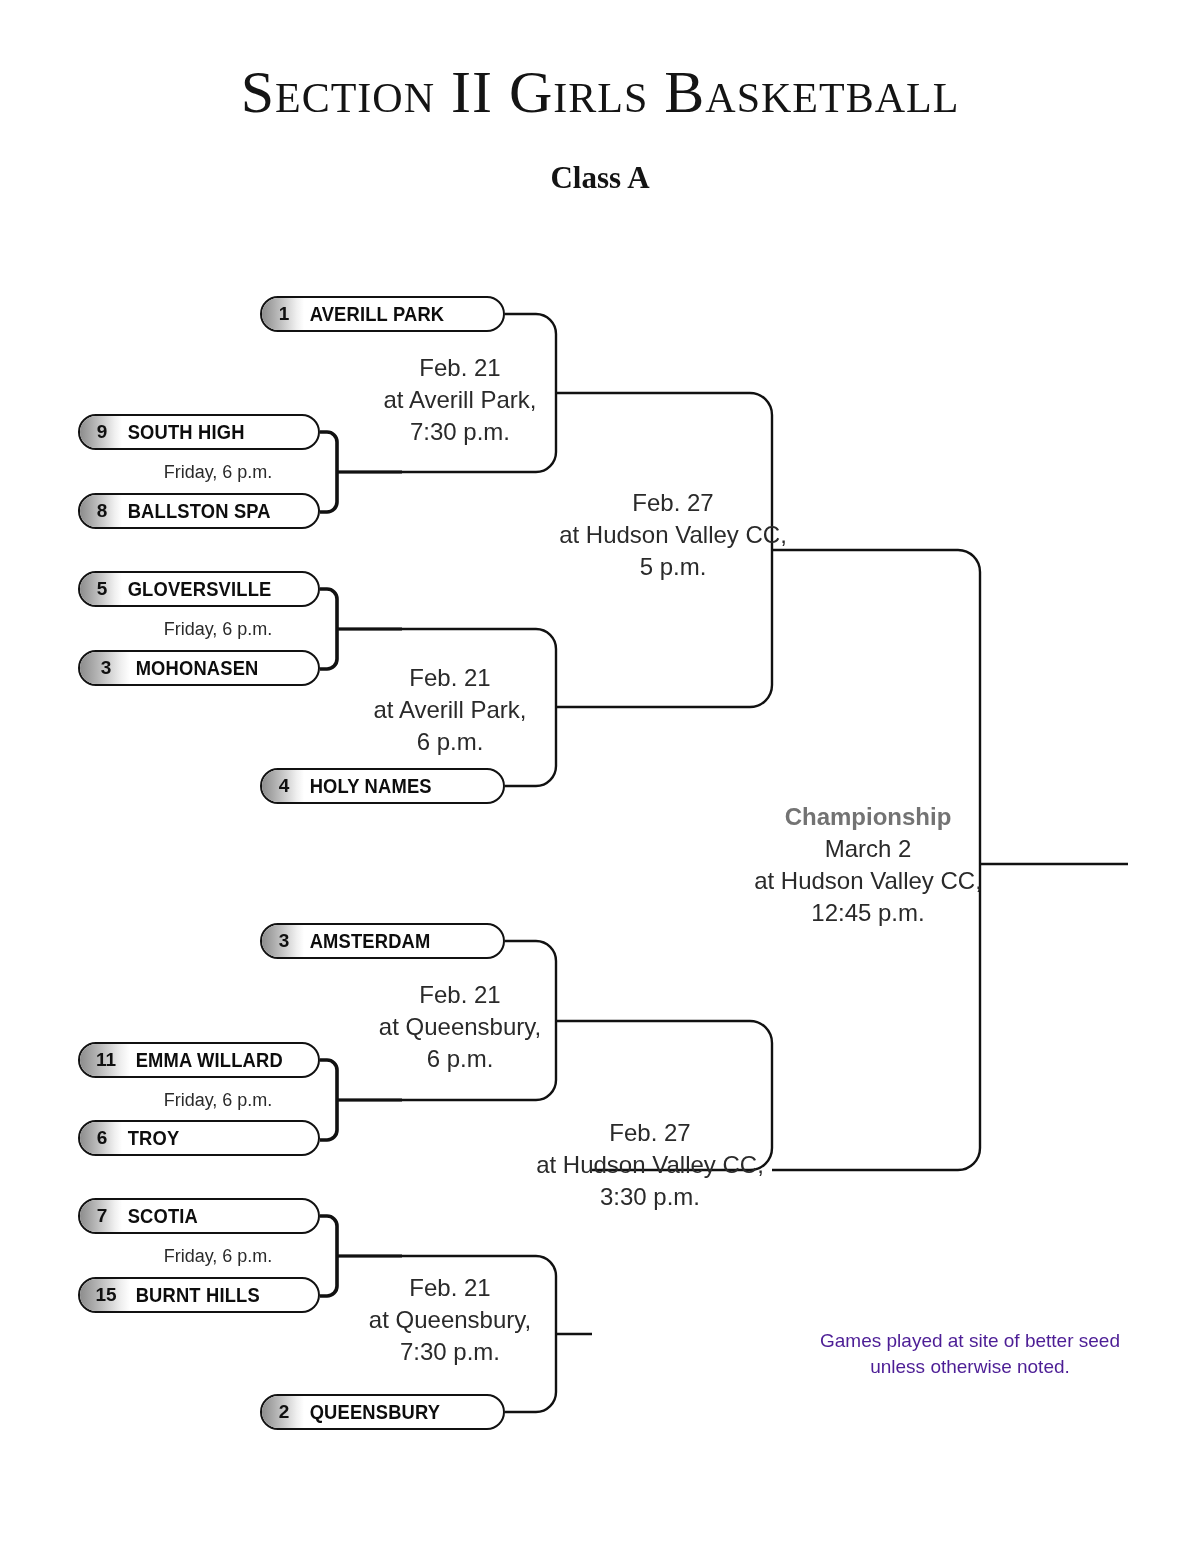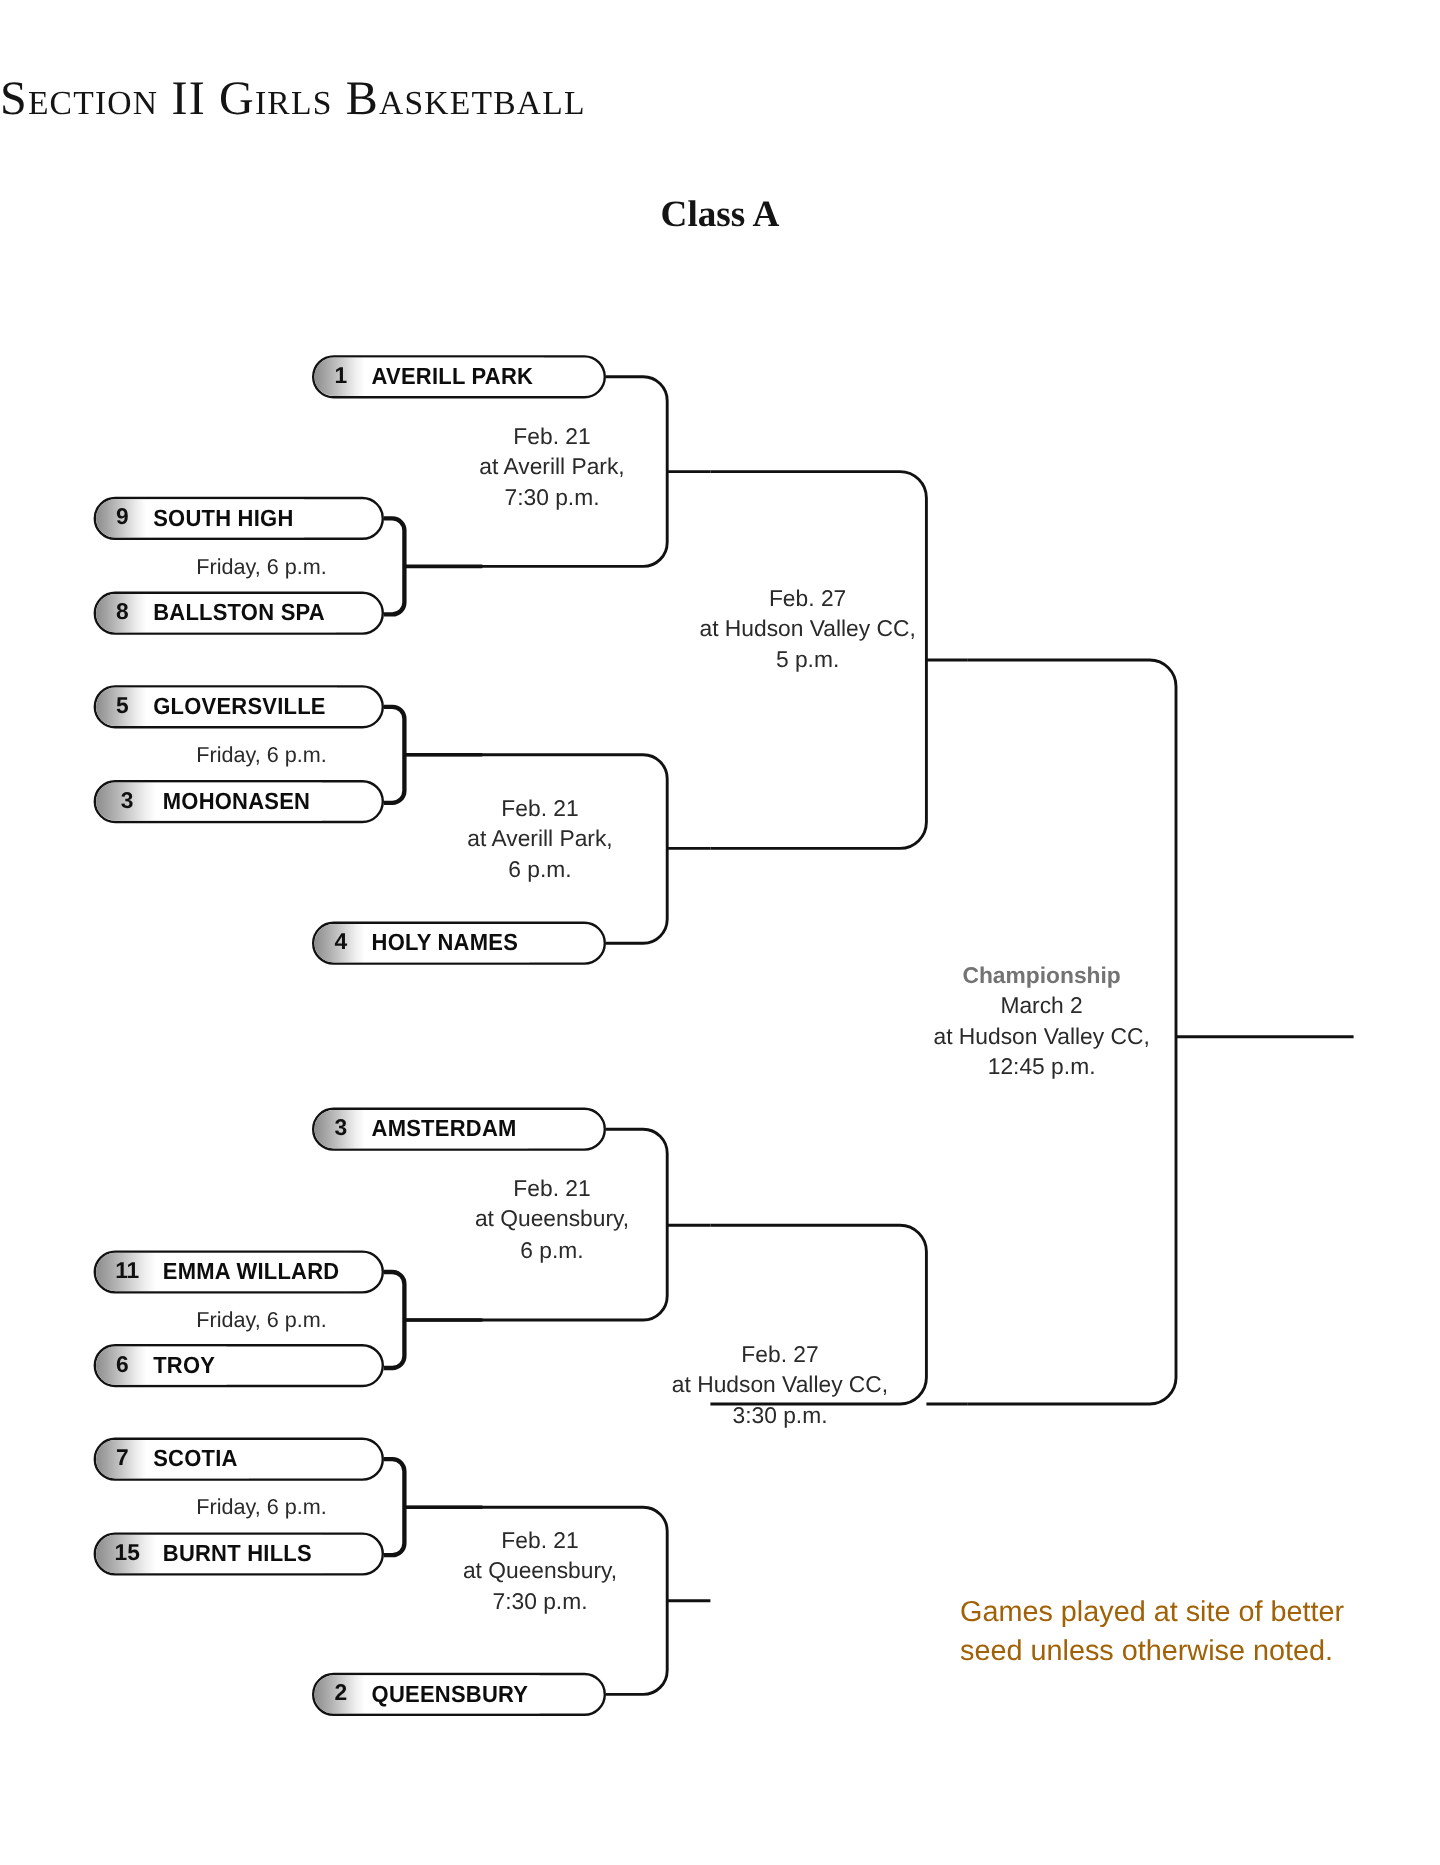--- a/index.html
+++ b/index.html
@@ -5,23 +5,23 @@
   html,body{margin:0;padding:0;background:#ffffff;}
   body{
     width:1200px;height:1554px;position:relative;overflow:hidden;
     font-family:"Liberation Sans","DejaVu Sans",sans-serif;
     color:#1a1a1a;
   }
   #bracket-root{position:absolute;inset:0;}
 
   
   .title-main{
-    position:absolute;left:0;right:0;top:62px;text-align:left;
+    position:absolute;left:0;right:0;top:62px;text-align:center;
     font-family:"Liberation Serif","DejaVu Serif",serif;
-    font-size:40px;line-height:1;font-weight:400;
+    font-size:60px;line-height:1;font-weight:400;
     color:#141414;letter-spacing:1px;
     font-variant:small-caps;
     white-space:nowrap;
   }
   .title-sub{
     position:absolute;left:0;right:0;top:160px;text-align:center;
     font-family:"Liberation Serif","DejaVu Serif",serif;
     font-size:31px;font-weight:700;color:#141414;
   }
 
@@ -54,30 +54,30 @@
     letter-spacing:0.2px;
     padding:0 10px 0 6px;
     white-space:nowrap;
     transform:scaleX(0.94);transform-origin:left center;
     background:#ffffff;
   }
 
   
   .ginfo{
     position:absolute;text-align:center;
-    font-size:19px;line-height:1.33;color:#2a2a2a;
+    font-size:24px;line-height:1.33;color:#2a2a2a;
     white-space:nowrap;
   }
   .ginfo .ln{display:block;}
   .ginfo.play-in{font-size:18px;}
   .ginfo .hdr{font-weight:700;color:#737373;}
 
   .note{
-    position:absolute;text-align:left;
-    font-size:24px;line-height:1.35;color:#a16207;
+    position:absolute;text-align:center;
+    font-size:19px;line-height:1.35;color:#4c1d95;
   }
 </style>
 </head>
 <body>
 
 <div id="bracket-root">
 
   <div class="title-main">Section II Girls Basketball</div>
   <div class="title-sub">Class A</div>
 

